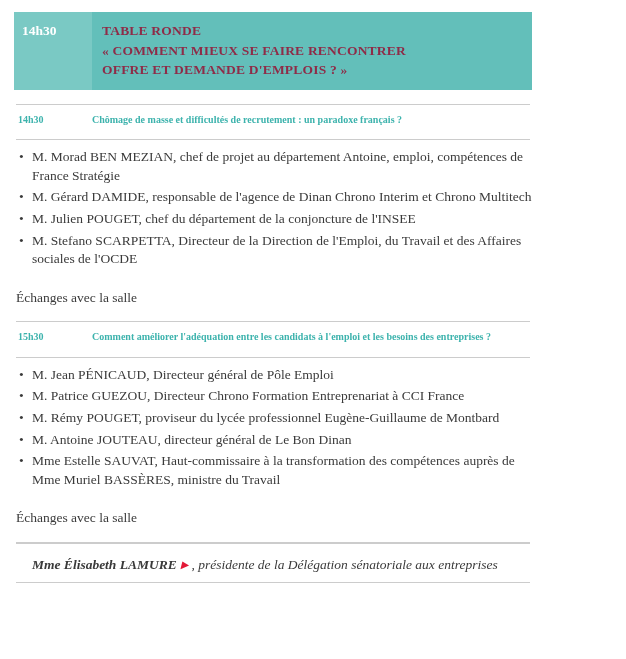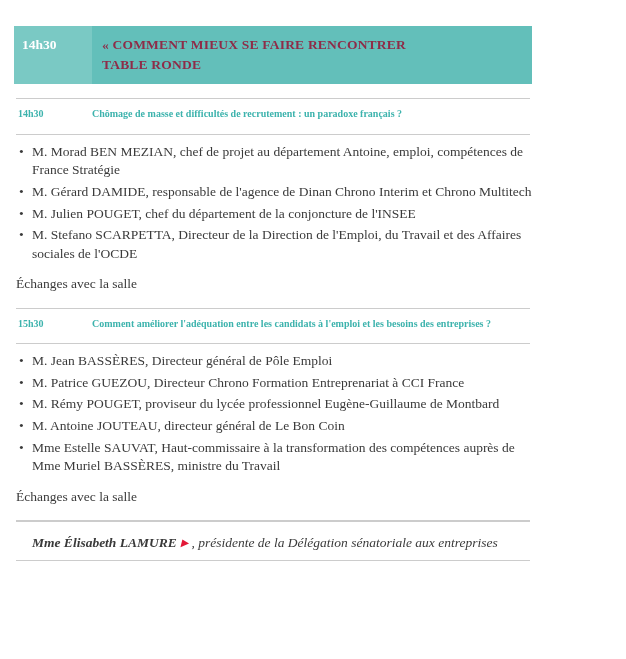--- a/index.html
+++ b/index.html
@@ -4,21 +4,21 @@
 <style>
   * { margin: 0; padding: 0; box-sizing: border-box; }
   html, body {
     width: 626px; height: 659px;
     background: #ffffff;
     font-family: "Liberation Serif", serif;
     color: var(--body_text, #3a3a3a);
   }
   .page {
     width: 548px; height: 659px;
-    padding: 26px 16px 0 14px;
+    padding: 12px 16px 0 14px;
     overflow: hidden;
   }
 
   
   .band { display: flex; align-items: stretch; }
   .band-time {
     width: 78px;
     background: var(--band_bg, #7ac9c4);
     color: var(--band_time_text, #ffffff);
     font-weight: bold;
@@ -71,21 +71,21 @@
     margin-bottom: 3px;
   }
   ul.speakers li::before {
     content: "\2022";
     position: absolute;
     left: 3px;
     top: 0;
   }
 
   .exchange {
-    margin: 12px 0 0 2px;
+    margin: 20px 0 0 2px;
     font-size: 13.5px;
     line-height: 1.35;
   }
 
   
   .closing-speaker {
     margin: 12px 2px 8px 18px;
     font-size: 13.5px;
     line-height: 1.35;
     font-style: italic;
@@ -101,22 +101,23 @@
   .bottom-rule { margin-top: 8px; }
 </style>
 </head>
 <body>
 
 <div class="page">
 
   <div class="band">
     <div class="band-time">14h30</div>
     <div class="band-title">
+      <span class="line">TABLE RONDE</span>
       <span class="line">« COMMENT MIEUX SE FAIRE RENCONTRER</span>
-      <span class="line">TABLE RONDE</span>
+      <span class="line">OFFRE ET DEMANDE D'EMPLOIS ? »</span>
     </div>
   </div>
 
   <hr class="rule gap-top">
   <p class="shead">
     <span class="time">14h30</span><span>Chômage de masse et difficultés de recrutement : un paradoxe français ?</span>
   </p>
   <hr class="rule">
 
   <ul class="speakers">
@@ -127,24 +128,24 @@
   </ul>
   <p class="exchange">Échanges avec la salle</p>
 
   <hr class="rule gap-top">
   <p class="shead">
     <span class="time">15h30</span><span>Comment améliorer l'adéquation entre les candidats à l'emploi et les besoins des entreprises ?</span>
   </p>
   <hr class="rule">
 
   <ul class="speakers">
-    <li>M. Jean BASSÈRES, Directeur général de Pôle Emploi</li>
+    <li>M. Jean PÉNICAUD, Directeur général de Pôle Emploi</li>
     <li>M. Patrice GUEZOU, Directeur Chrono Formation Entreprenariat à CCI France</li>
     <li>M. Rémy POUGET, proviseur du lycée professionnel Eugène-Guillaume de Montbard</li>
-    <li>M. Antoine JOUTEAU, directeur général de Le Bon Coin</li>
+    <li>M. Antoine JOUTEAU, directeur général de Le Bon Dinan</li>
     <li>Mme Estelle SAUVAT, Haut-commissaire à la transformation des compétences auprès de Mme Muriel BASSÈRES, ministre du Travail</li>
   </ul>
   <p class="exchange">Échanges avec la salle</p>
 
   <hr class="rule gap-top">
   <hr class="rule">
 
   <p class="closing-speaker">
     <span class="name">Mme Élisabeth LAMURE</span><span class="arrow-icon">▶</span><span>, présidente de la Délégation sénatoriale aux entreprises</span>
   </p>

